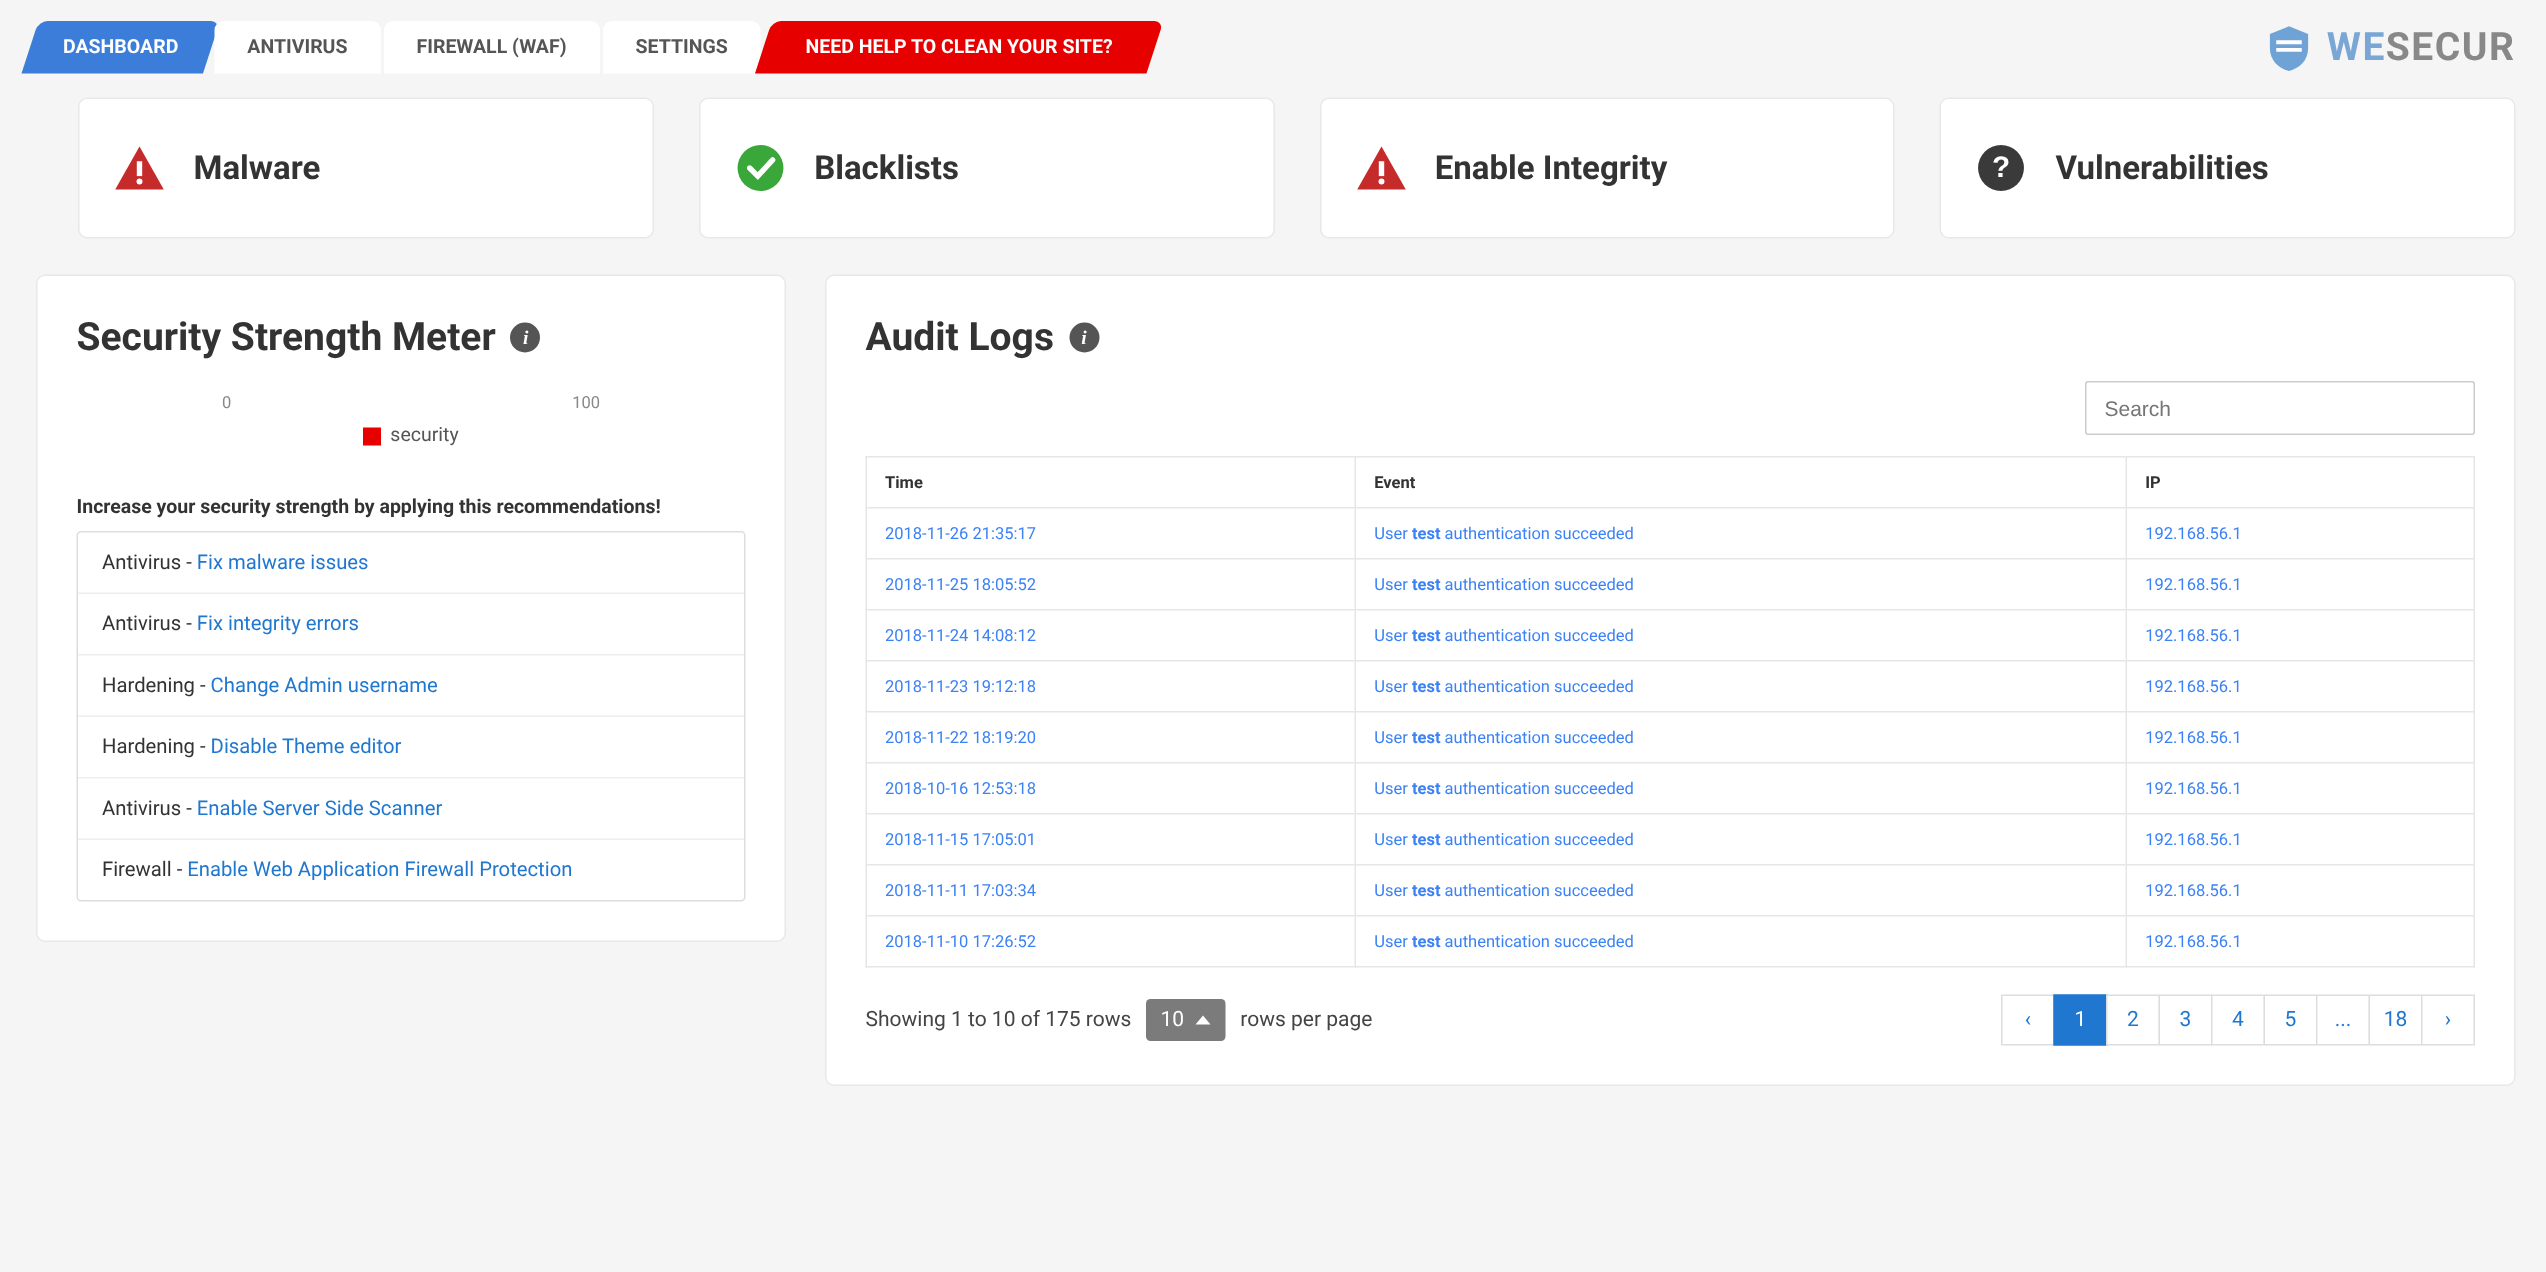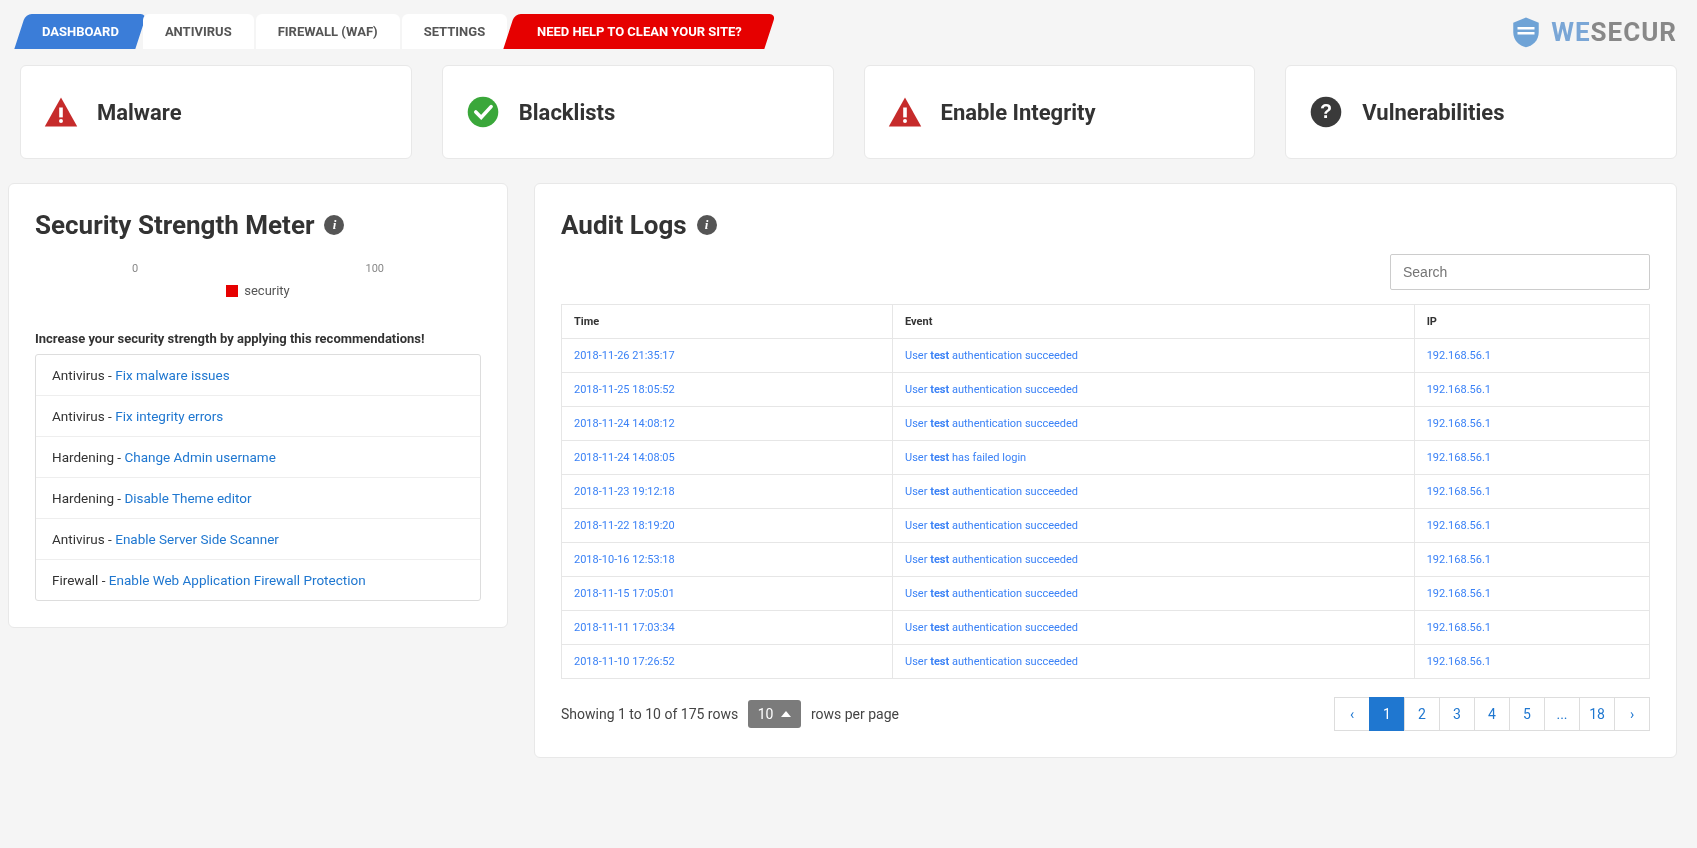--- a/index.html
+++ b/index.html
@@ -8,25 +8,25 @@
 .tabs { display: flex; gap: 0; }
 .tab { padding: 10px 22px; font-weight: 700; font-size: 13px; color: #555; background: #fff; border-radius: 6px 6px 0 0; margin-right: 2px; cursor: pointer; position: relative; }
 .tab.active { background: #3b7dd8; color: #fff; transform: skewX(-18deg); }
 .tab.active span { display:inline-block; transform: skewX(18deg); }
 .tab.help { background: #e60000; color: #fff; transform: skewX(-18deg); padding: 10px 28px; }
 .tab.help span { display:inline-block; transform: skewX(18deg); }
 .brand { margin-left: auto; display: flex; align-items: center; gap: 8px; font-size: 26px; font-weight: 700; letter-spacing: 1px; }
 .brand .we { color: #7aa6d6; }
 .brand .secur { color: #888; }
 .brand svg { width: 34px; height: 34px; }
-.status-row { display: flex; gap: 30px; padding: 16px 20px; }
+.status-row { display: flex; gap: 30px; padding: 16px 20px; margin-left: 32px; }
 .status-card { flex: 1; background: #fff; border: 1px solid #e8e8e8; border-radius: 6px; padding: 28px 22px; display: flex; align-items: center; gap: 18px; }
 .status-card .ic { width: 36px; height: 36px; flex-shrink:0; }
 .status-card .lbl { font-size: 22px; font-weight: 700; color: #333; }
-.main { display: flex; gap: 26px; padding: 8px 20px 26px 8px; align-items: flex-start; }
+.main { display: flex; gap: 26px; padding: 8px 20px 26px 24px; align-items: flex-start; }
 .panel { background: #fff; border: 1px solid #e8e8e8; border-radius: 6px; padding: 26px; }
 .panel.left { width: 500px; flex-shrink:0; }
 .panel.right { flex: 1; }
 .panel h2 { font-size: 26px; font-weight: 700; color: #333; display:flex; align-items:center; gap:10px; }
 .info-ic { width:20px; height:20px; display:inline-flex; align-items:center; justify-content:center; border-radius:50%; background:#555; color:#fff; font-style: italic; font-family: Georgia, serif; font-weight:700; font-size:13px; }
 .gauge-wrap { display:flex; flex-direction:column; align-items:center; margin-top:28px; }
 .gauge { position: relative; width: 280px; height: 160px; }
 .gauge svg { width: 100%; height: 100%; }
 .gauge-val { position:absolute; left:0; right:0; bottom:6px; text-align:center; font-size: 30px; font-weight: 400; color:#333; }
 .gauge-ticks { display:flex; justify-content:space-between; width:260px; color:#888; font-size:11px; margin-top:-6px; padding: 0 4px;}
@@ -157,25 +157,20 @@
             <td>2018-11-25 18:05:52</td>
             <td>User <span class="ev-user">test</span> authentication succeeded</td>
             <td>192.168.56.1</td>
           </tr>
           <tr>
             <td>2018-11-24 14:08:12</td>
             <td>User <span class="ev-user">test</span> authentication succeeded</td>
             <td>192.168.56.1</td>
           </tr>
           <tr>
-            <td>2018-11-24 14:08:05</td>
-            <td>User <span class="ev-user">test</span> has failed login</td>
-            <td>192.168.56.1</td>
-          </tr>
-          <tr>
             <td>2018-11-23 19:12:18</td>
             <td>User <span class="ev-user">test</span> authentication succeeded</td>
             <td>192.168.56.1</td>
           </tr>
           <tr>
             <td>2018-11-22 18:19:20</td>
             <td>User <span class="ev-user">test</span> authentication succeeded</td>
             <td>192.168.56.1</td>
           </tr>
           <tr>

